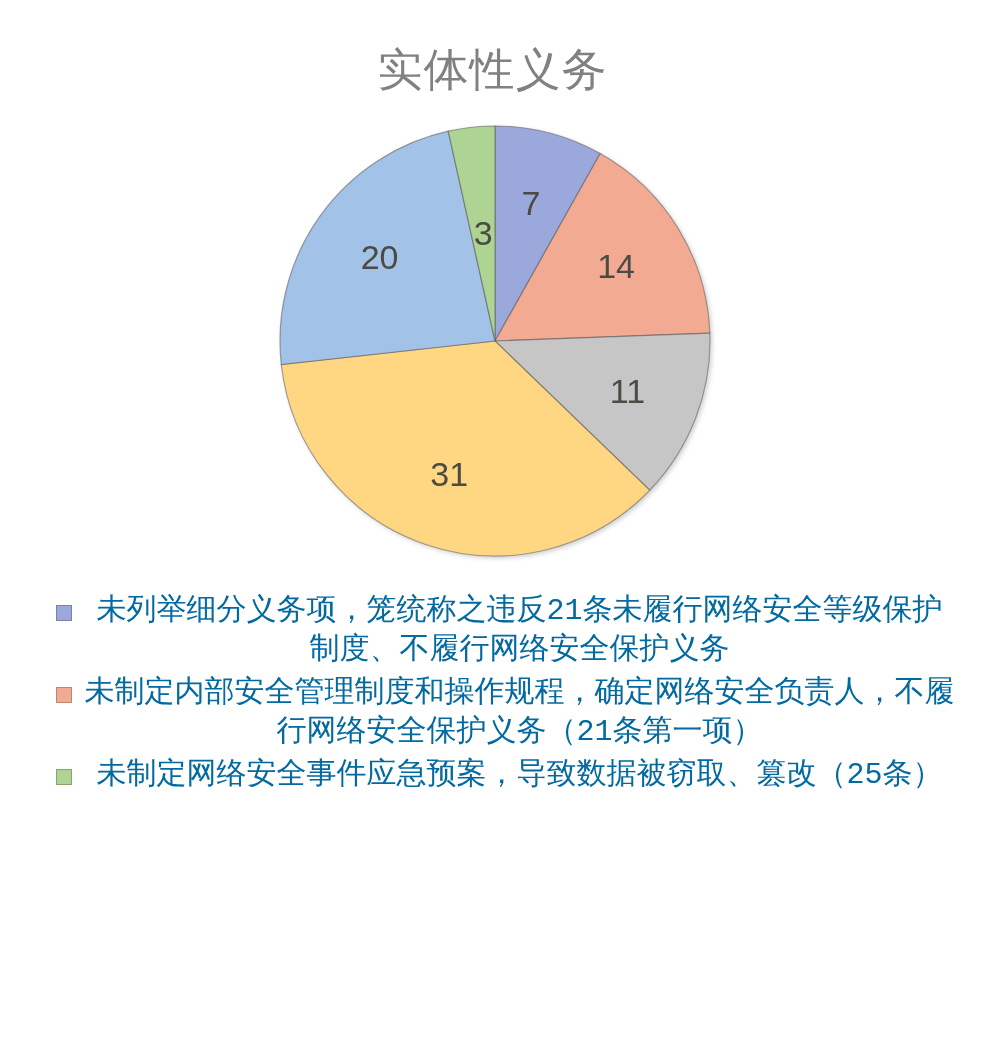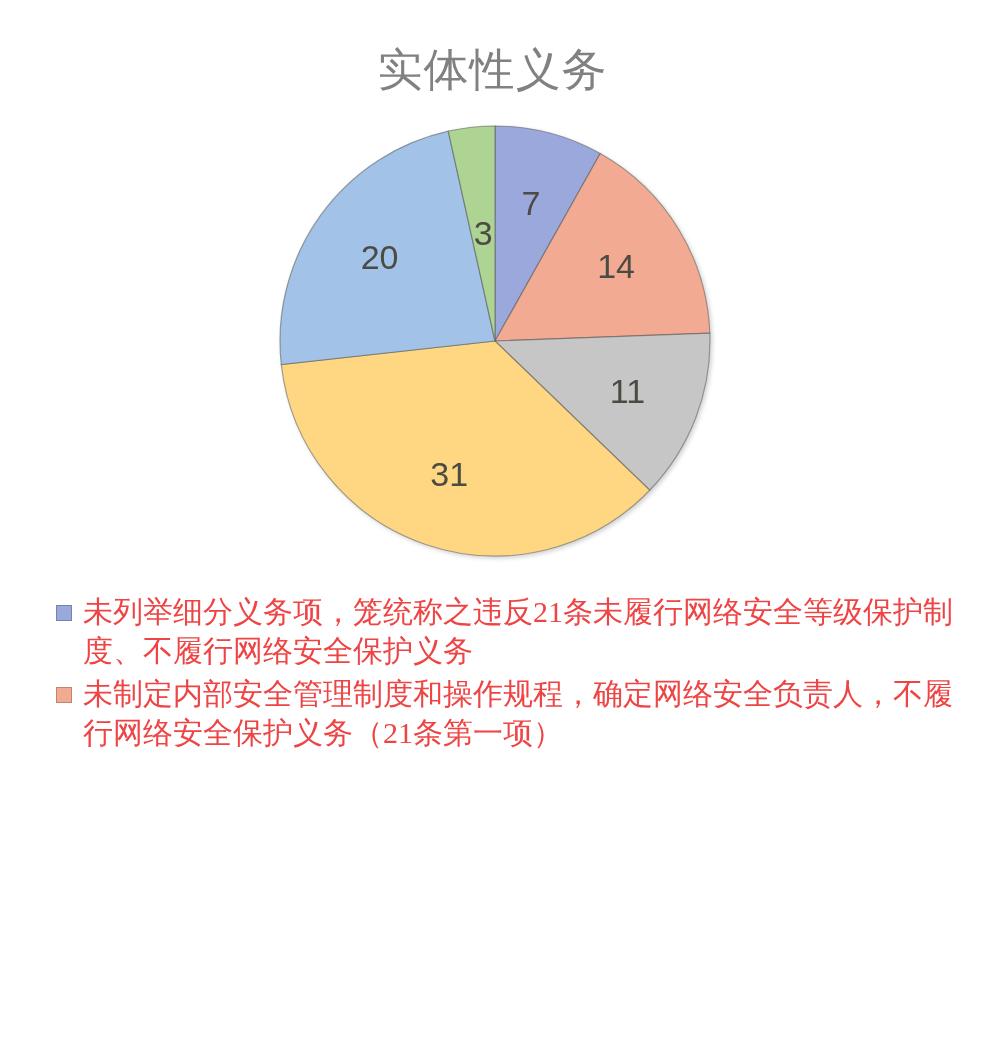--- a/index.html
+++ b/index.html
@@ -69,25 +69,25 @@
     position: absolute;
     left: 0;
     top: 13px;
     width: 16px;
     height: 16px;
     box-sizing: border-box;
     border: 1px solid rgba(0,0,0,0.22);
   }
   .legend-text {
     display: block;
-    font-family: Liberation Serif, serif;
+    font-family: Liberation Mono, monospace;
     font-size: 30px;
     line-height: 39px;
-    color: #ef4444;
-    text-align: left;
+    color: #0369a1;
+    text-align: center;
     word-break: break-all;
   }
 </style>
 </head>
 <body>
 
 <div id="chart-root">
 
   <div class="chart-title">实体性义务</div>
 
@@ -119,15 +119,19 @@
 
   <div class="legend" id="legend">
       <div class="legend-item">
         <span class="legend-swatch" style="background: rgb(154, 168, 219);"></span>
         <span class="legend-text">未列举细分义务项，笼统称之违反21条未履行网络安全等级保护制度、不履行网络安全保护义务</span>
       </div>
       <div class="legend-item">
         <span class="legend-swatch" style="background: rgb(242, 171, 146);"></span>
         <span class="legend-text">未制定内部安全管理制度和操作规程，确定网络安全负责人，不履行网络安全保护义务（21条第一项）</span>
       </div>
+      <div class="legend-item">
+        <span class="legend-swatch" style="background: rgb(174, 212, 147);"></span>
+        <span class="legend-text">未制定网络安全事件应急预案，导致数据被窃取、篡改（25条）</span>
+      </div>
     </div>
 
 </div>
 
 </body></html>

